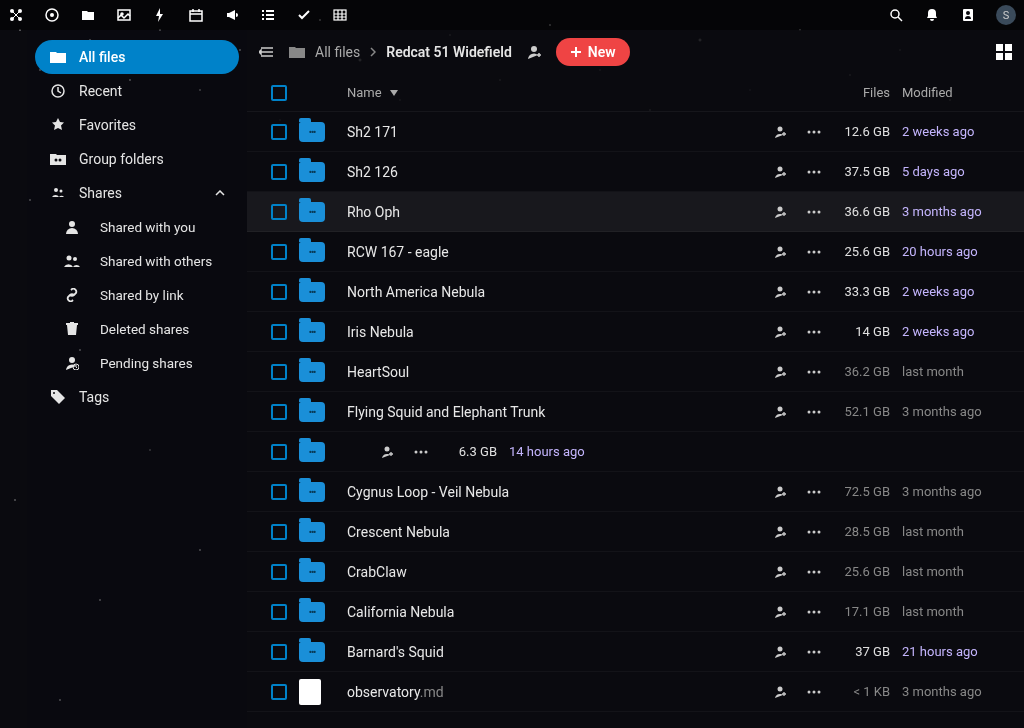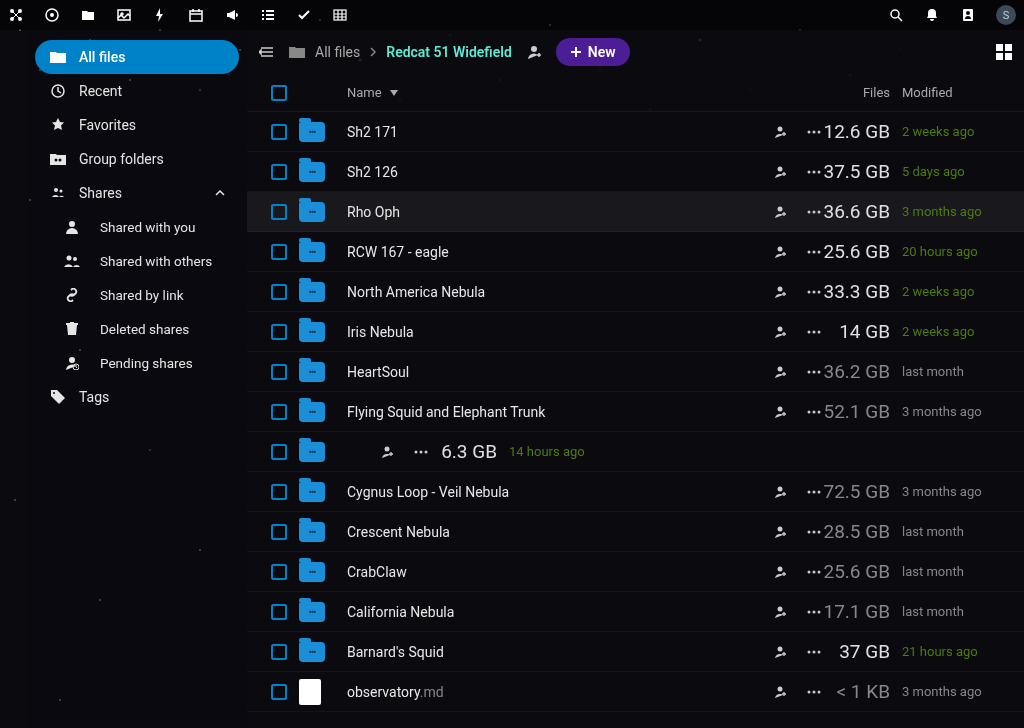--- a/index.html
+++ b/index.html
@@ -86,24 +86,24 @@
   display:flex; flex-direction:column;
   overflow:hidden;
 }
 .toolbar {
   height:44px;
   display:flex; align-items:center;
   padding: 0 12px;
   gap:14px;
 }
 .crumb { display:flex; align-items:center; gap:10px; color:#aaa; font-size:14px;}
-.crumb .current { color:#5eead4; font-weight:600; }
+.crumb .current { color:#e5e5e5; font-weight:600; }
 .newbtn {
   display:flex; align-items:center; gap:6px;
-  background:#4c1d95; border-radius:18px;
+  background:#ef4444; border-radius:18px;
   padding:6px 14px; color:#fff; font-weight:600;
   cursor:pointer;
 }
 .toolbar .spacer { flex:1; }
 .grid-icon { cursor:pointer; }
 
 .list-header {
   display:flex; align-items:center;
   height:38px;
   padding: 0 12px;
@@ -140,22 +140,22 @@
   content:''; position:absolute; top:-4px; left:0;
   width:12px; height:4px; background:#1a8fd8; border-radius:2px 2px 0 0;
 }
 .folder-ic .share-dots { font-size:9px; color:#083a57; letter-spacing:-1px; font-weight:bold;}
 .file-ic {
   width:22px; height:26px; background:#fff; border-radius:2px;
 }
 .row .name { flex:1; padding-left:8px; color:#e8e8e8; font-size:14px; cursor:pointer; white-space:nowrap; overflow:hidden; text-overflow:ellipsis;}
 .row .name .ext { color:#888; }
 .row .actions { width:90px; display:flex; gap:18px; justify-content:flex-end; align-items:center; color:#ccc;}
-.row .size { width:80px; text-align:right; padding-right:12px; color:#e0e0e0; font-size:19px;}
-.row .mod { width:110px; color:#4d7c0f; font-size:13px;}
+.row .size { width:80px; text-align:right; padding-right:12px; color:#e0e0e0; font-size:13px;}
+.row .mod { width:110px; color:#c4b5fd; font-size:13px;}
 .row .mod.dim, .row .size.dim { color:#888; }
 .aicon { cursor:pointer; width:16px; height:16px; display:flex; align-items:center; justify-content:center;}
 
 svg { display:block; }
 </style>
 </head>
 <body>
 
 <div class="bg-stars"></div>
 

